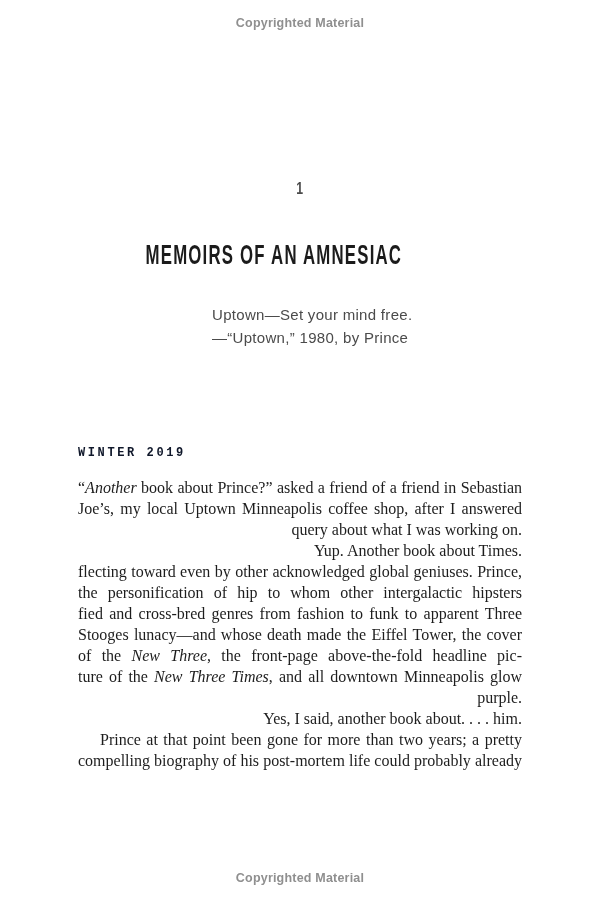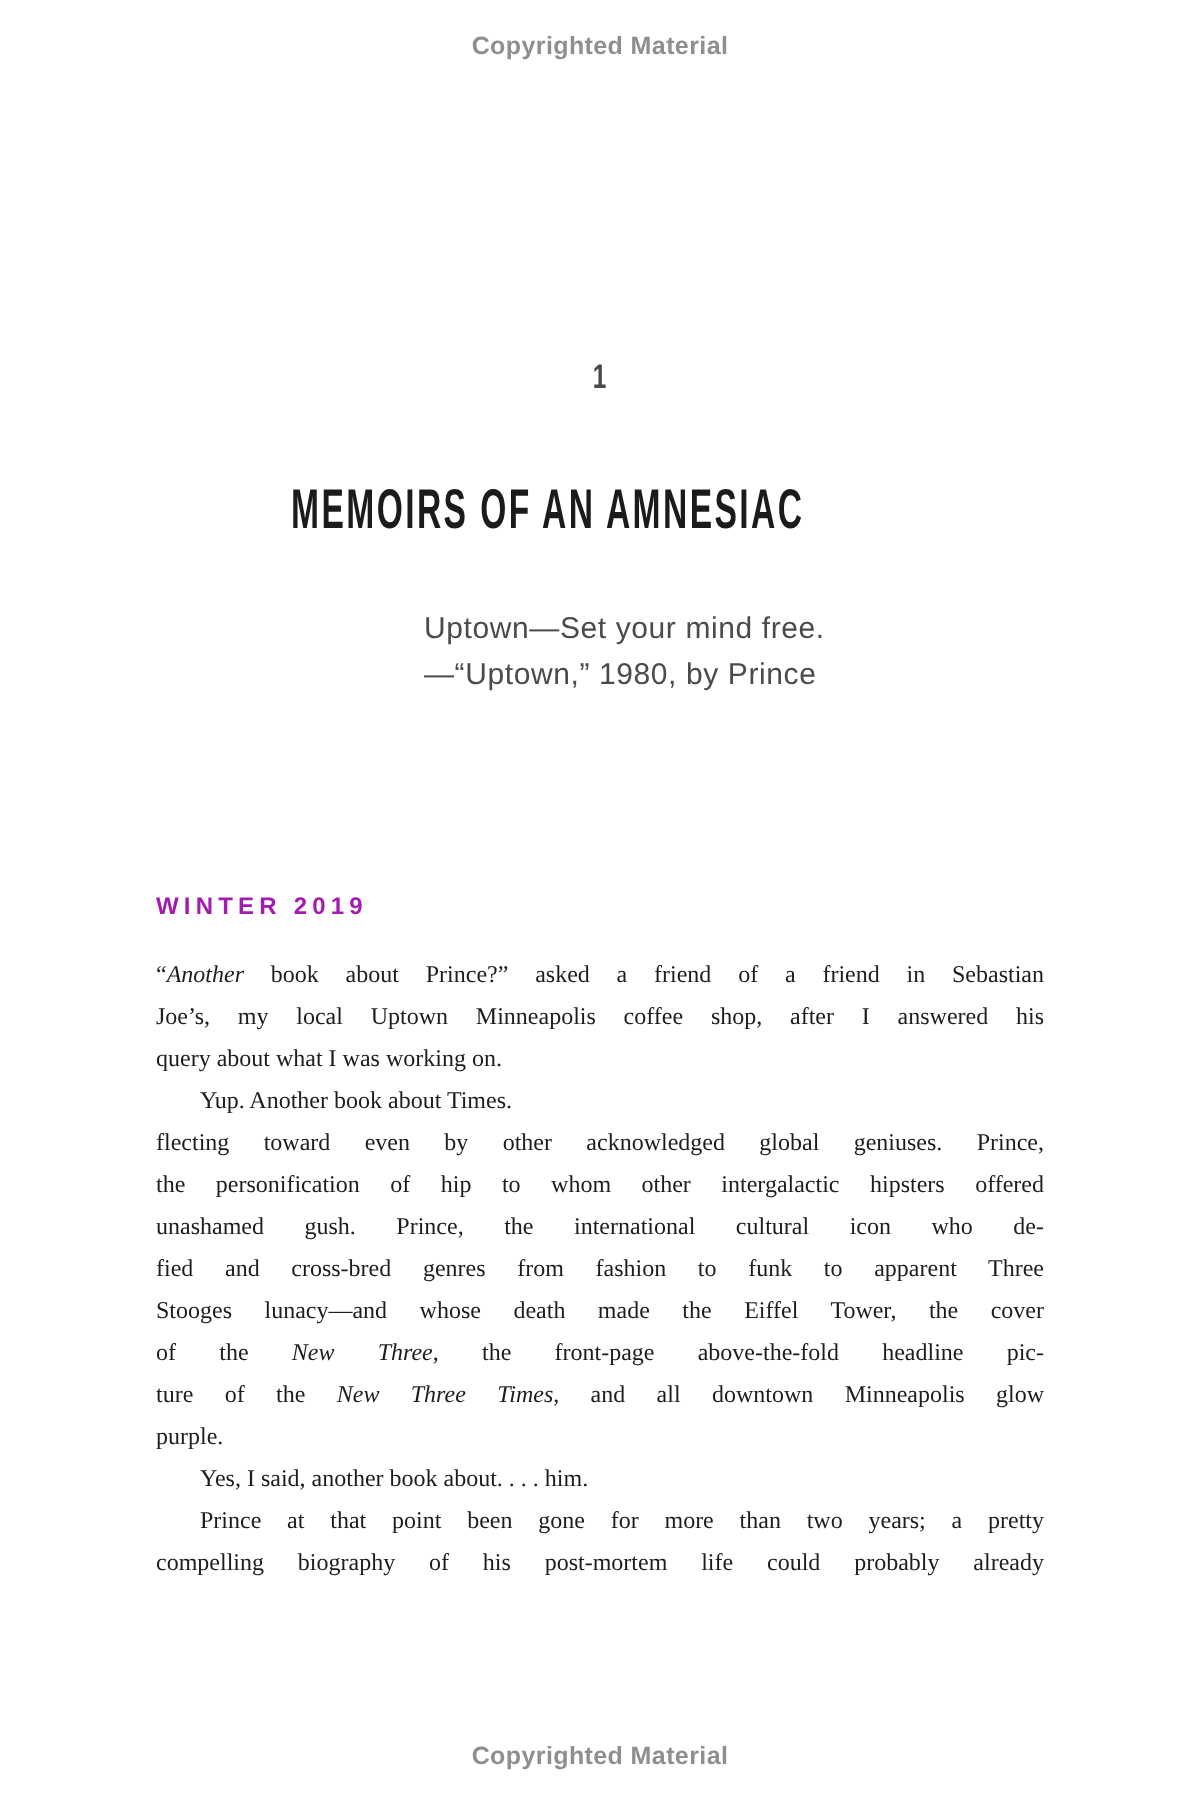--- a/index.html
+++ b/index.html
@@ -72,41 +72,42 @@
     font-size: 15px;
     line-height: 23px;
     color: #4b4b4b;
     letter-spacing: 0.3px;
   }
 
   .section-heading {
     position: absolute;
     left: 78px;
     top: 446px;
-    font-family: Liberation Sans, sans-serif;
+    font-family: Liberation Mono, monospace;
     font-size: 12px;
     font-weight: bold;
     letter-spacing: 2.6px;
-    color: #a21caf;
+    color: #0f172a;
   }
 
   .body-text {
     position: absolute;
     left: 78px;
     top: 477px;
     width: 444px;
     font-family: "Liberation Serif", serif;
-    font-size: 12px;
+    font-size: 16px;
     line-height: 21px;
     color: #1d1d1d;
   }
   .body-line {
     height: 21px;
     overflow: hidden;
     white-space: normal;
+    text-align: right;
   }
   .body-line.ind { text-indent: 22px; }
   .body-line.jl {
     text-align: justify;
     text-align-last: justify;
   }
   .body-line i { font-style: italic; }
 </style>
 </head>
 <body>
@@ -130,21 +131,20 @@
 
   <div class="section-heading">WINTER 2019</div>
 
   <div class="body-text">
       <div class="body-line jl"><span>“</span><i>Another</i><span> book about Prince?” asked a friend of a friend in Sebastian</span></div>
       <div class="body-line jl"><span>Joe’s, my local Uptown Minneapolis coffee shop, after I answered his</span></div>
       <div class="body-line"><span>query about what I was working on.</span></div>
       <div class="body-line ind"><span>Yup. Another book about Times.</span></div>
       <div class="body-line jl"><span>flecting toward even by other acknowledged global geniuses. Prince,</span></div>
       <div class="body-line jl"><span>the personification of hip to whom other intergalactic hipsters offered</span></div>
-      <div class="body-line jl"><span>unashamed gush. Prince, the international cultural icon who de-</span></div>
       <div class="body-line jl"><span>fied and cross-bred genres from fashion to funk to apparent Three</span></div>
       <div class="body-line jl"><span>Stooges lunacy—and whose death made the Eiffel Tower, the cover</span></div>
       <div class="body-line jl"><span>of the </span><i>New Three</i><span>, the front-page above-the-fold headline pic-</span></div>
       <div class="body-line jl"><span>ture of the </span><i>New Three Times</i><span>, and all downtown Minneapolis glow</span></div>
       <div class="body-line"><span>purple.</span></div>
       <div class="body-line ind"><span>Yes, I said, another book about. . . . him.</span></div>
       <div class="body-line jl ind"><span>Prince at that point been gone for more than two years; a pretty</span></div>
       <div class="body-line jl"><span>compelling biography of his post-mortem life could probably already</span></div>
     </div>
 

